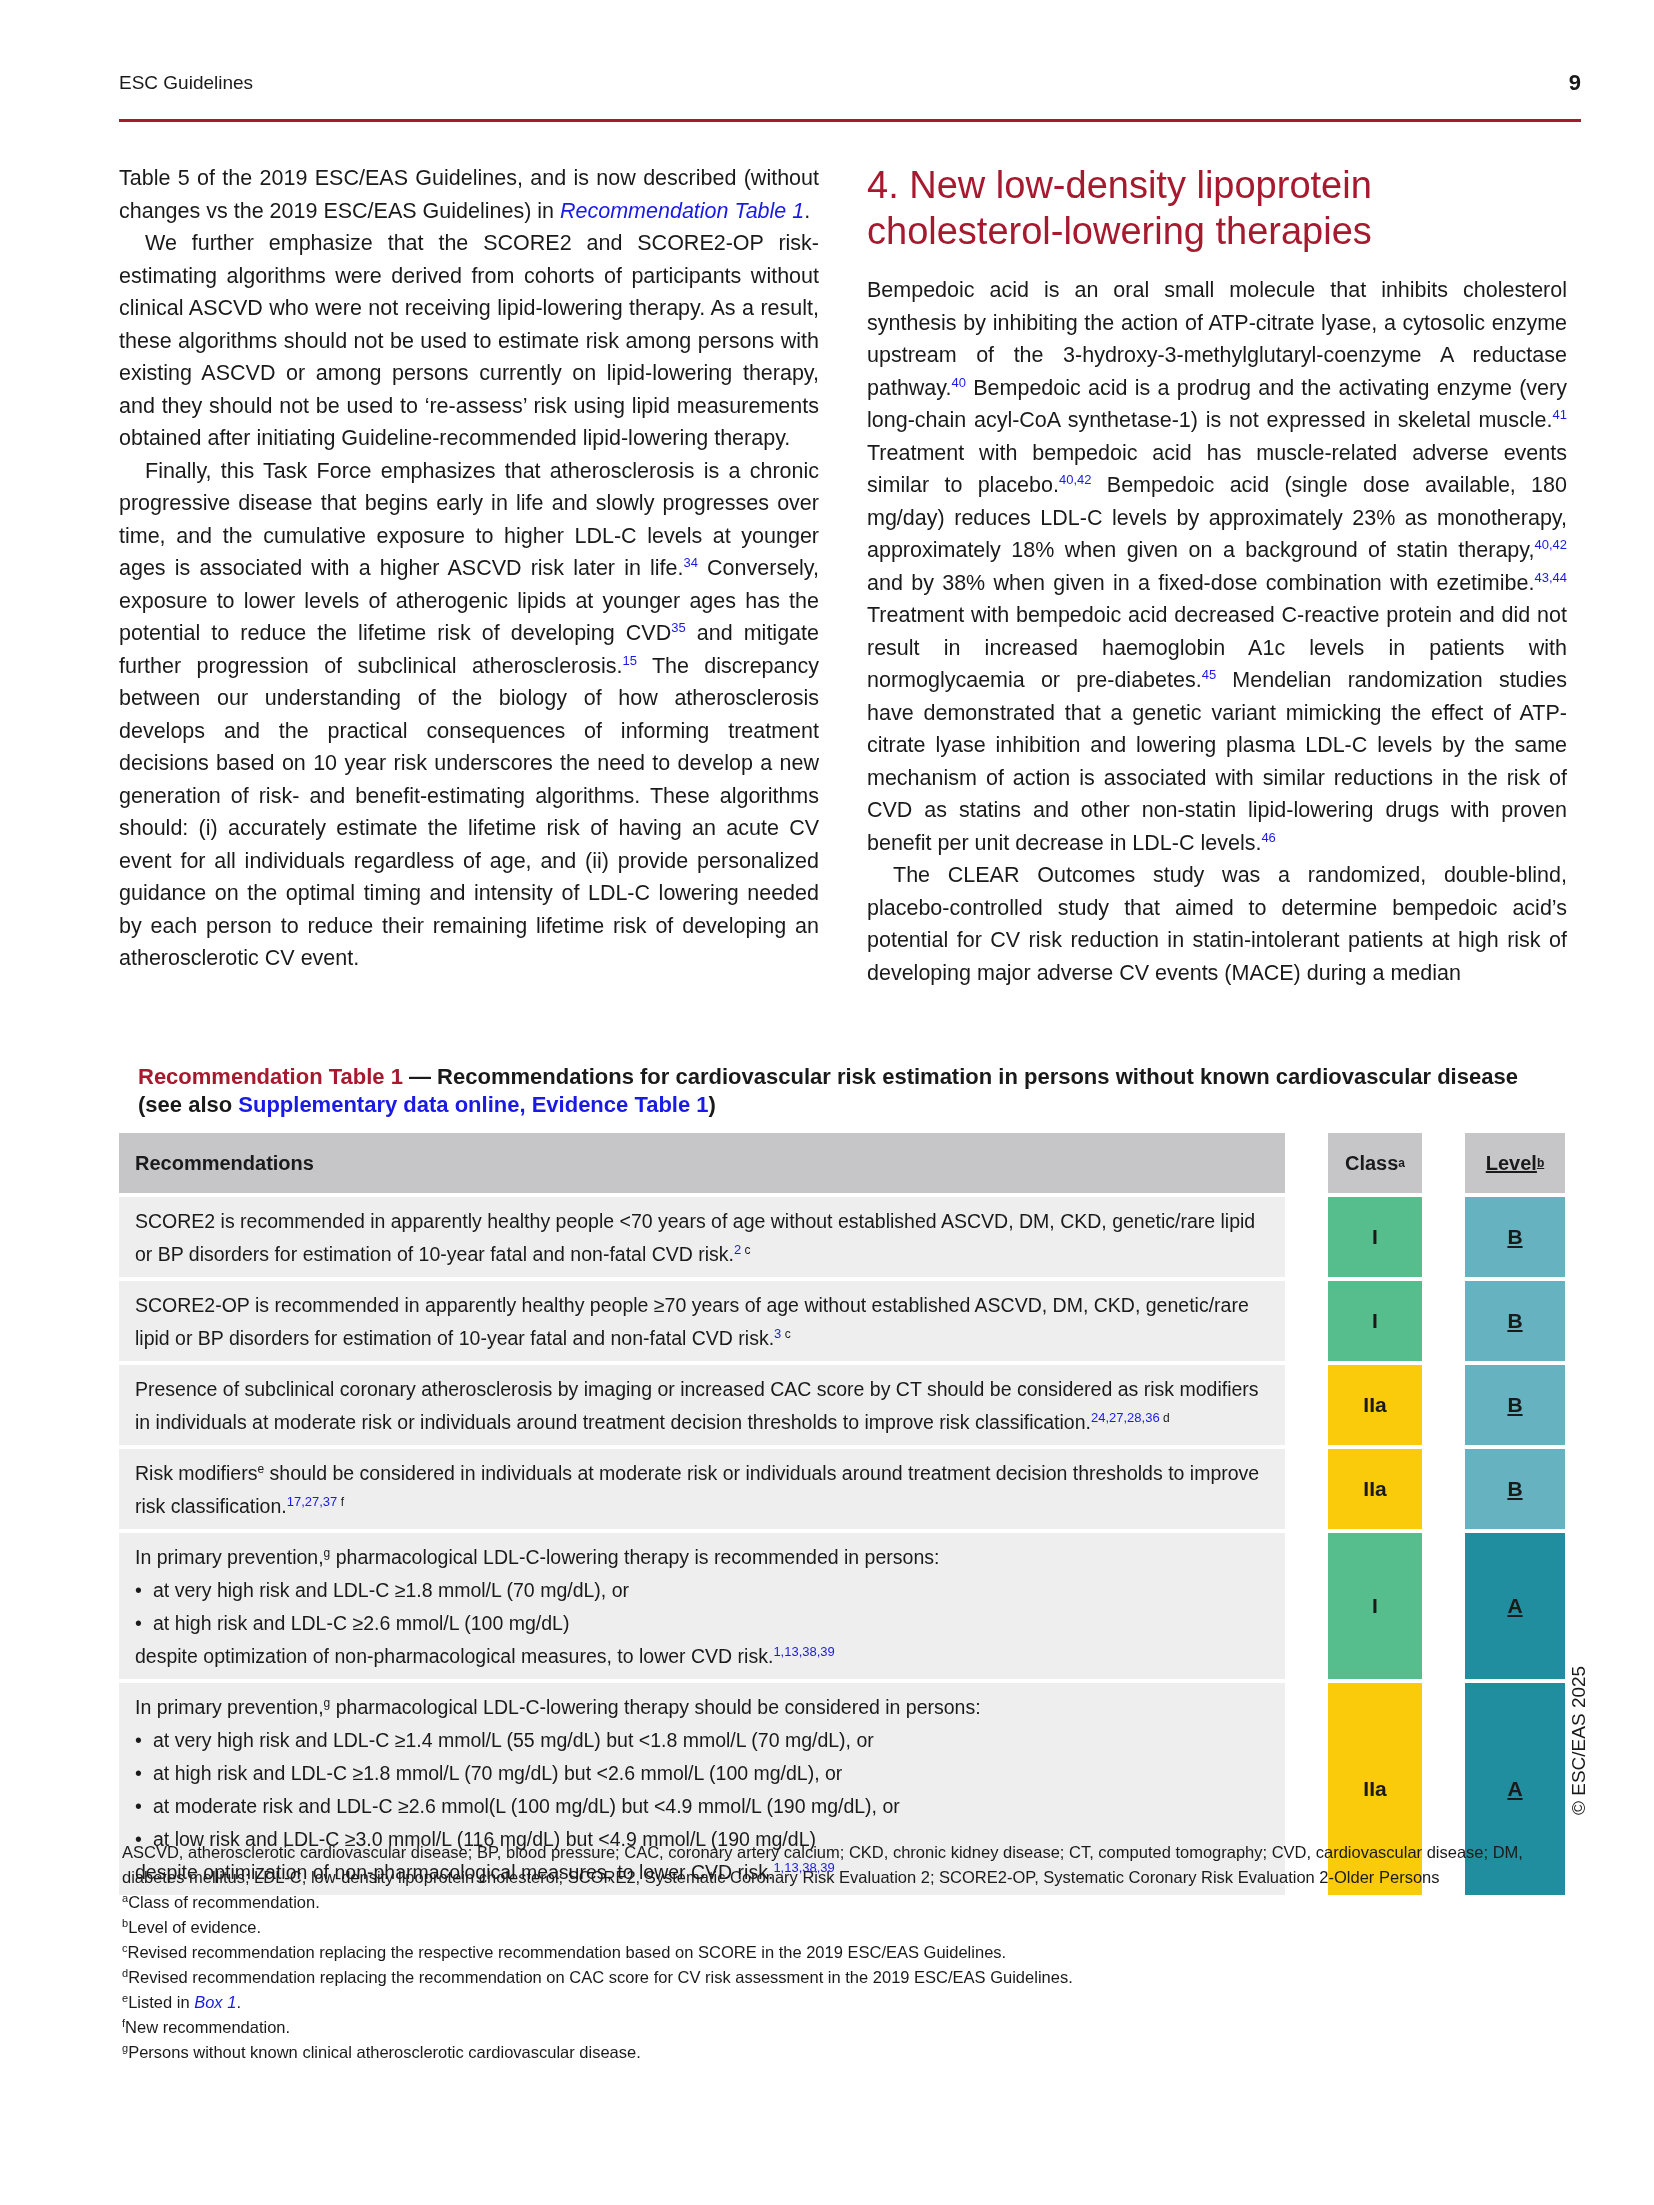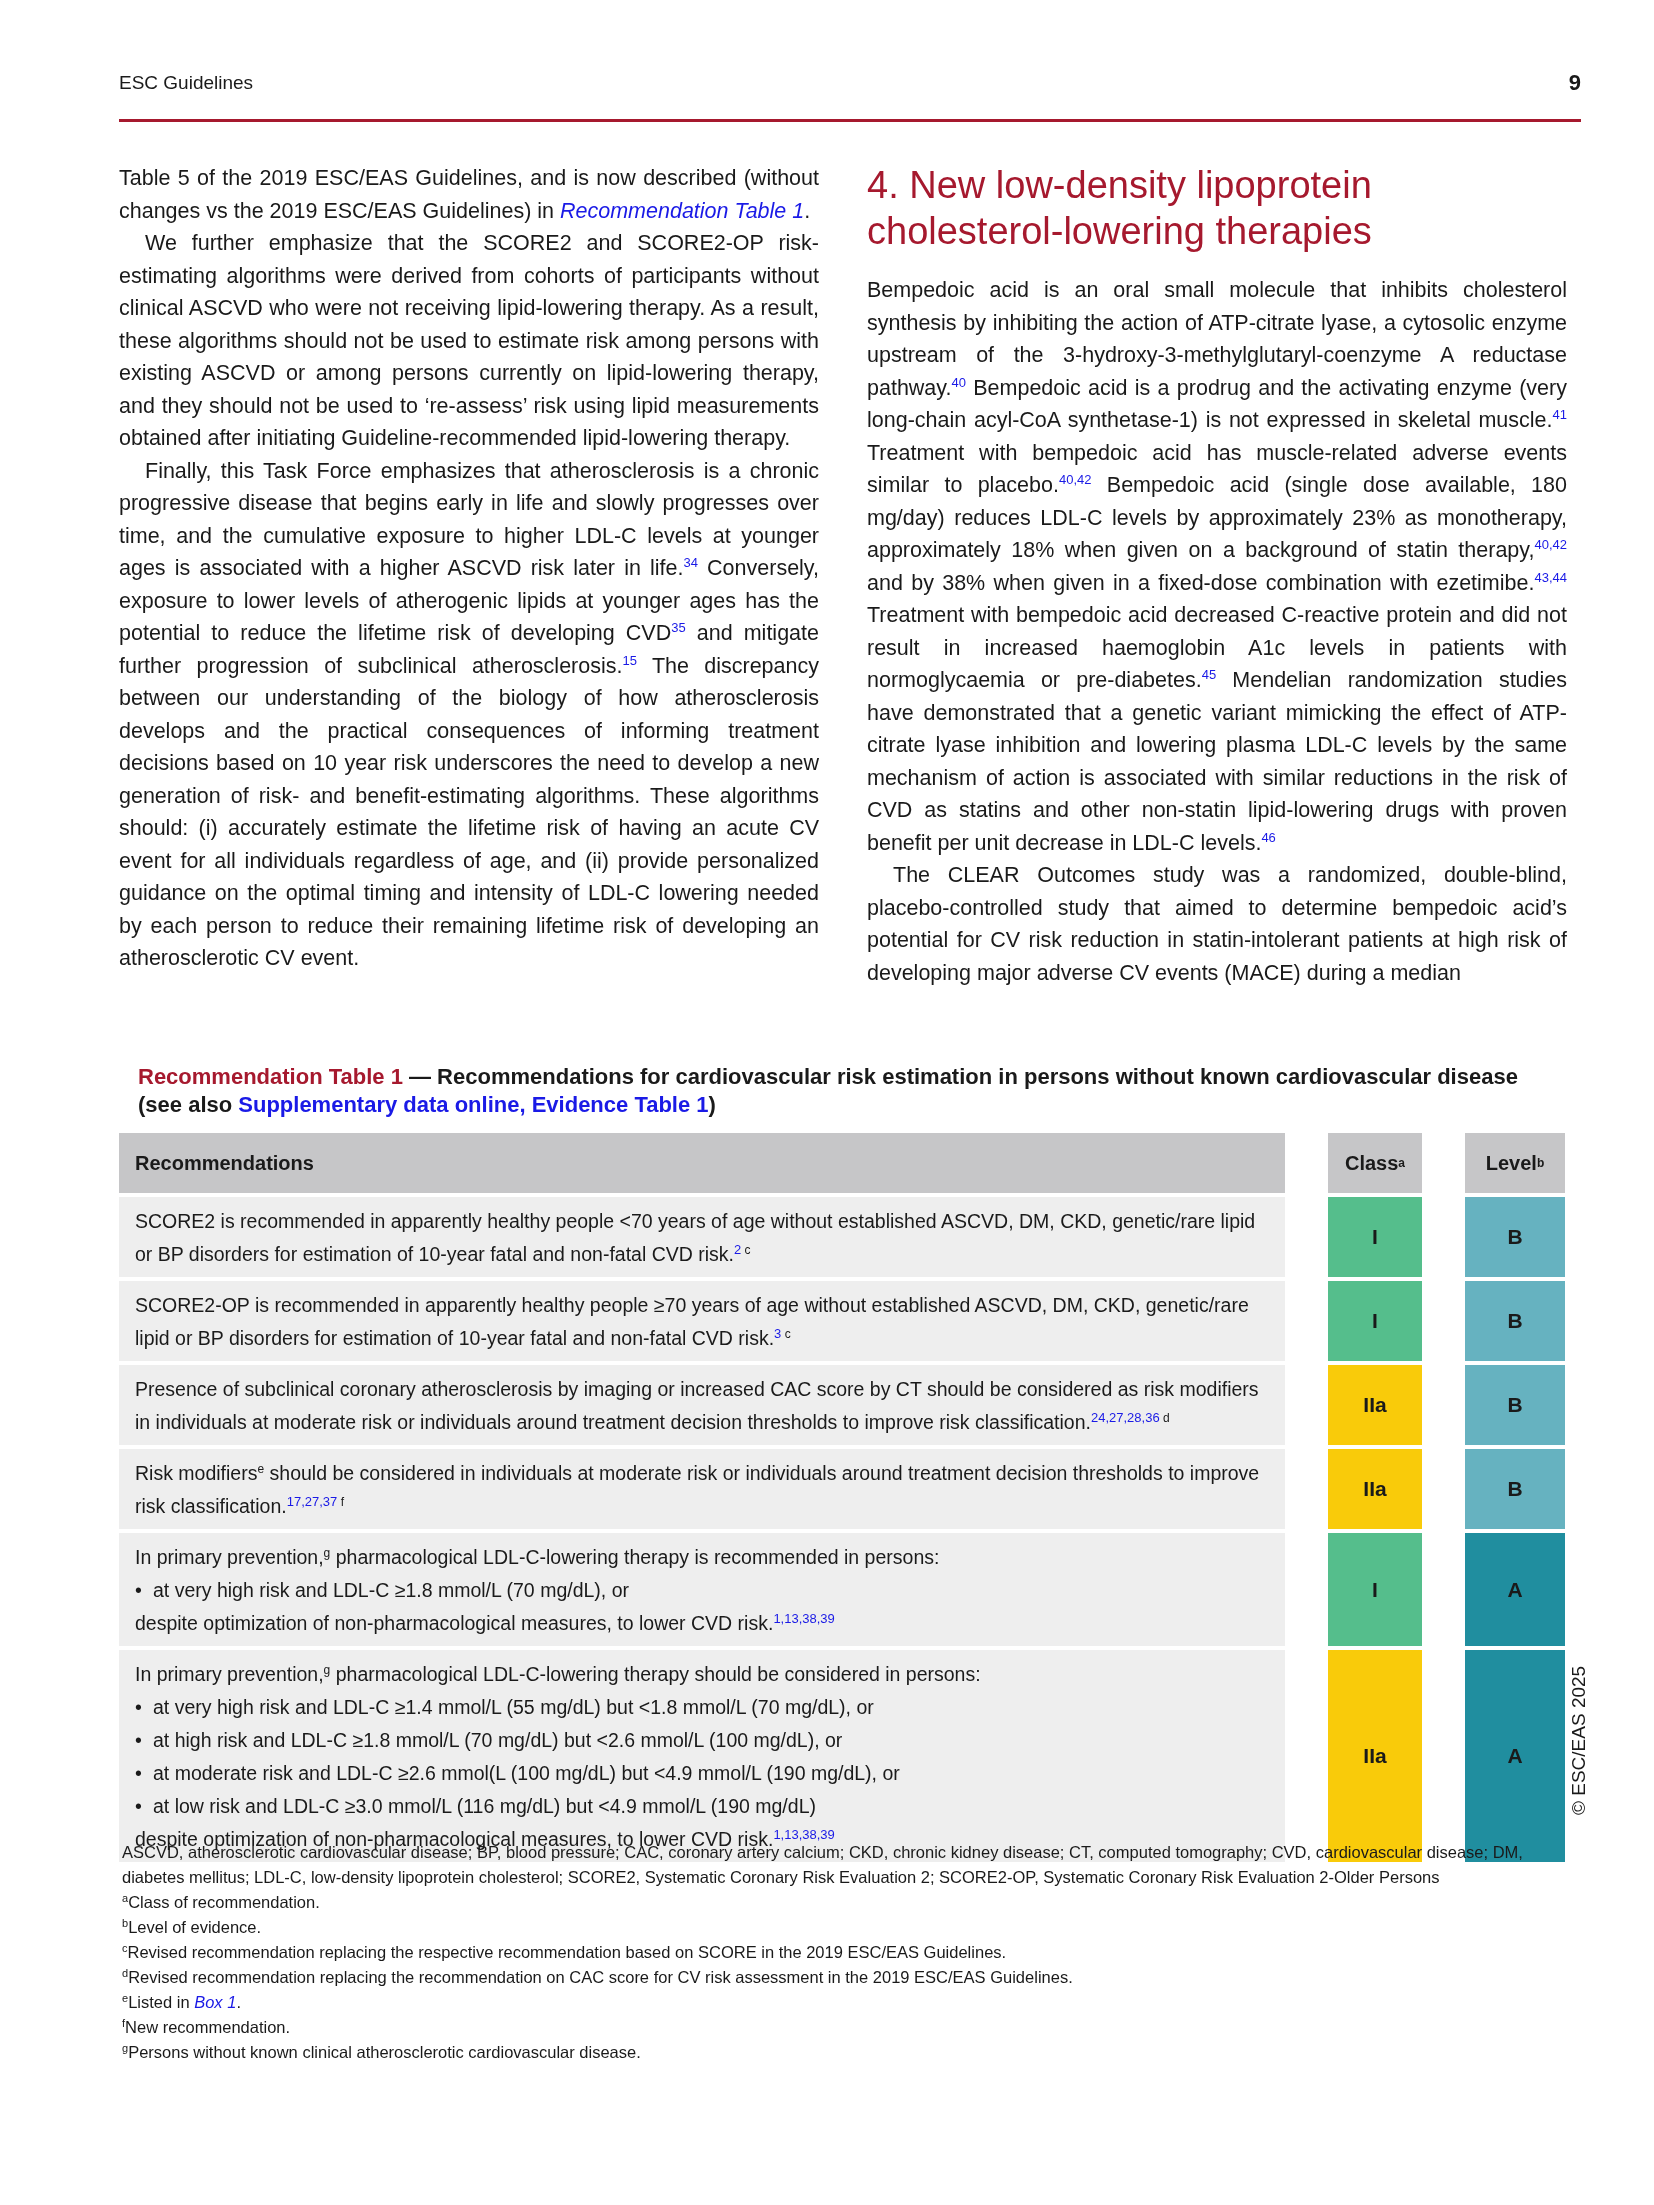--- a/index.html
+++ b/index.html
@@ -20,21 +20,21 @@
     .section-title { color: #a6192e; font-weight: normal; font-size: 38px; line-height: 46px; margin: 0 0 20px 0; text-align: left; }
 
     .rec-caption { position: absolute; left: 138px; top: 1063px; width: 1430px; font-size: 22px; font-weight: bold; line-height: 28px; }
     .rec-caption .red { color: #a6192e; }
     .rec-caption .blue { color: #1a1ae6; }
 
     .rec-table { position: absolute; left: 119px; top: 1133px; width: 1446px; border-collapse: separate; border-spacing: 0; }
     .rec-table .row { display: flex; gap: 40px; }
     .rec-table .cell-text { flex: 1; background: #eeeeee; padding: 8px 16px 6px 16px; font-size: 19.5px; line-height: 33px; border-bottom: 4px solid #ffffff; border-right: 3px solid #ffffff; box-sizing: border-box; }
     .rec-table .cell-class, .rec-table .cell-level { width: 97px; display: flex; align-items: center; justify-content: center; font-weight: bold; font-size: 21px; border-bottom: 4px solid #ffffff; border-right: 3px solid #ffffff; box-sizing: border-box; }
-    .rec-table .cell-level { width: 100px; border-right: none; }
+    .rec-table .cell-level { width: 100px; border-right: none; text-decoration: underline; }
     .rec-table .header .cell-text, .rec-table .header .cell-class, .rec-table .header .cell-level { background: #c6c6c8; font-weight: bold; font-size: 20px; }
     .rec-table .header .cell-text { padding: 20px 16px; line-height: 20px; }
     .rec-table .header .cell-class, .rec-table .header .cell-level { justify-content: center; }
     .rec-table .sup { font-size: 12px; vertical-align: super; line-height: 0; }
     .cls-I { background: #55be8c; }
     .cls-IIa { background: #f9cb0a; }
     .lvl-B { background: #66b2c0; }
     .lvl-A { background: #208e9f; }
     .bullet { display: block; padding-left: 18px; position: relative; }
     .bullet::before { content: "\2022"; position: absolute; left: 0; }
@@ -104,20 +104,21 @@
   <div class="row">
     <div class="cell-text"><span>Risk modifiers</span><span class="sup">e</span><span> should be considered in individuals at moderate risk or individuals around treatment decision thresholds to improve risk classification.</span><span class="ref">17,27,37</span><span class="sup"> </span><span class="sup">f</span></div>
     <div class="cell-class cls-IIa">IIa</div>
     <div class="cell-level lvl-B">B</div>
   </div>
 
   <div class="row">
     <div class="cell-text">
       <span>In primary prevention,</span><span class="sup">g</span><span> pharmacological LDL-C-lowering therapy is recommended in persons:</span>
       <span class="bullet">at very high risk and LDL-C ≥1.8 mmol/L (70 mg/dL), or</span>
+      <span class="bullet">at high risk and LDL-C ≥2.6 mmol/L (100 mg/dL)</span>
       <span>despite optimization of non-pharmacological measures, to lower CVD risk.</span><span class="ref">1,13,38,39</span>
     </div>
     <div class="cell-class cls-I">I</div>
     <div class="cell-level lvl-A">A</div>
   </div>
 
   <div class="row">
     <div class="cell-text">
       <span>In primary prevention,</span><span class="sup">g</span><span> pharmacological LDL-C-lowering therapy should be considered in persons:</span>
       <span class="bullet">at very high risk and LDL-C ≥1.4 mmol/L (55 mg/dL) but &lt;1.8 mmol/L (70 mg/dL), or</span>

